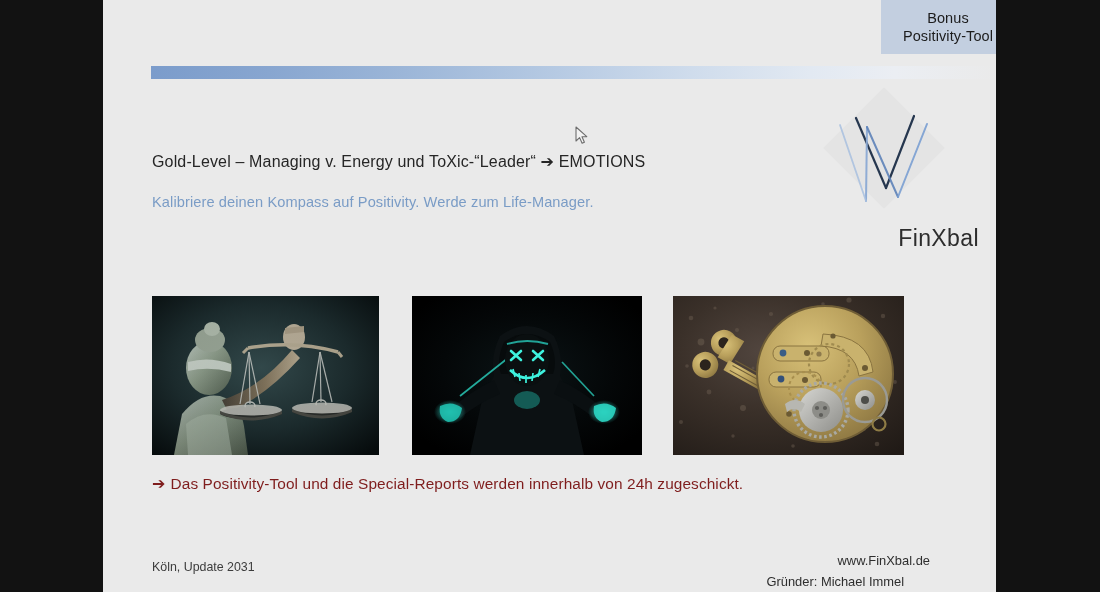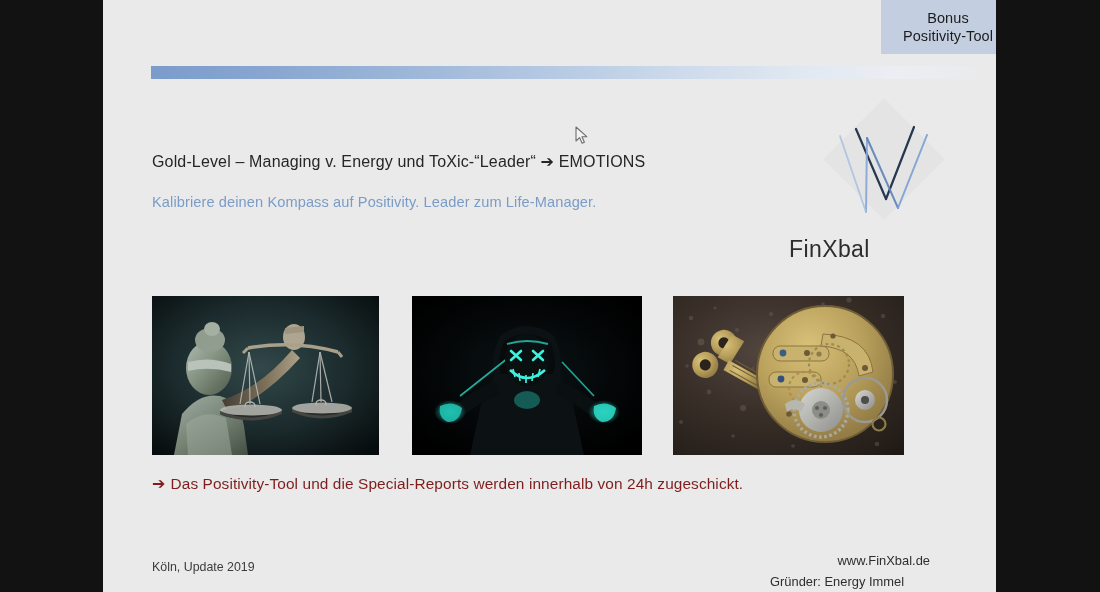--- a/index.html
+++ b/index.html
@@ -77,23 +77,23 @@
     color: #7a9cc6;
     font-weight: 400;
     letter-spacing: .1px;
     white-space: nowrap;
   }
 
   
   #logo-block {
     position: absolute;
     left: 686px;
-    top: 100px;
+    top: 89px;
     width: 190px;
-    text-align: left;
+    text-align: right;
   }
   #logo-mark {
     position: relative;
     width: 120px;
     height: 118px;
     margin: 0 auto;
   }
   #logo-diamond {
     position: absolute;
     left: 50%;
@@ -175,21 +175,21 @@
 <div id="slide">
 
   <div id="bonus-badge">
     <span>Bonus</span>
     <span>Positivity-Tool</span>
   </div>
 
   <div id="accent-bar"></div>
 
   <div id="title">Gold-Level – Managing v. Energy und ToXic-“Leader“ ➔ EMOTIONS</div>
-  <div id="subtitle">Kalibriere deinen Kompass auf Positivity. Leader zum Life-Manager.</div>
+  <div id="subtitle">Kalibriere deinen Kompass auf Positivity. Werde zum Life-Manager.</div>
 
   <div id="logo-block">
     <div id="logo-mark">
       <div id="logo-diamond"></div>
       <svg width="120" height="118" viewBox="0 0 120 118" fill="none">
         <path d="M32 29 L62 99" stroke="#26374f" stroke-width="2.2" stroke-linecap="round"></path>
         <path d="M90 27 L62 99" stroke="#26374f" stroke-width="2.2" stroke-linecap="round"></path>
         <path d="M43 38 L42 112" stroke="#8aa9d4" stroke-width="2" stroke-linecap="round" opacity="0.95"></path>
         <path d="M43 38 L74 108" stroke="#5d82b8" stroke-width="2" stroke-linecap="round" opacity="0.9"></path>
         <path d="M16 36 L42 112" stroke="#a8bfdf" stroke-width="1.8" stroke-linecap="round" opacity="0.85"></path>
@@ -411,24 +411,24 @@
 
       <path d="M112 108 Q122 100 132 108 L128 116 Q120 110 114 116 Z" fill="#b7b7b1"></path>
       <circle cx="206" cy="128" r="6.5" fill="none" stroke="#8f7c45" stroke-width="2.2"></circle>
     </svg>
   </div>
 
   <div id="note">
     <span class="note-arrow">➔</span><span>Das Positivity-Tool und die Special-Reports werden innerhalb von 24h zugeschickt.</span>
   </div>
 
-  <div id="footer-left">Köln, Update 2019</div>
+  <div id="footer-left">Köln, Update 2031</div>
   <div id="footer-right">
     <div id="footer-url">www.FinXbal.de</div>
-    <div id="footer-founder">Gründer: Energy Immel</div>
+    <div id="footer-founder">Gründer: Michael Immel</div>
   </div>
 
 </div>
 
 <div id="cursor">
   <svg width="14" height="19" viewBox="0 0 14 19">
     <path d="M1 1 L1 15 L4.6 11.6 L7.1 17.2 L9.4 16.2 L7 10.8 L11.8 10.6 Z" fill="#f2f2f2" stroke="#6d6d6d" stroke-width="1.1" stroke-linejoin="round"></path>
   </svg>
 </div>
 

